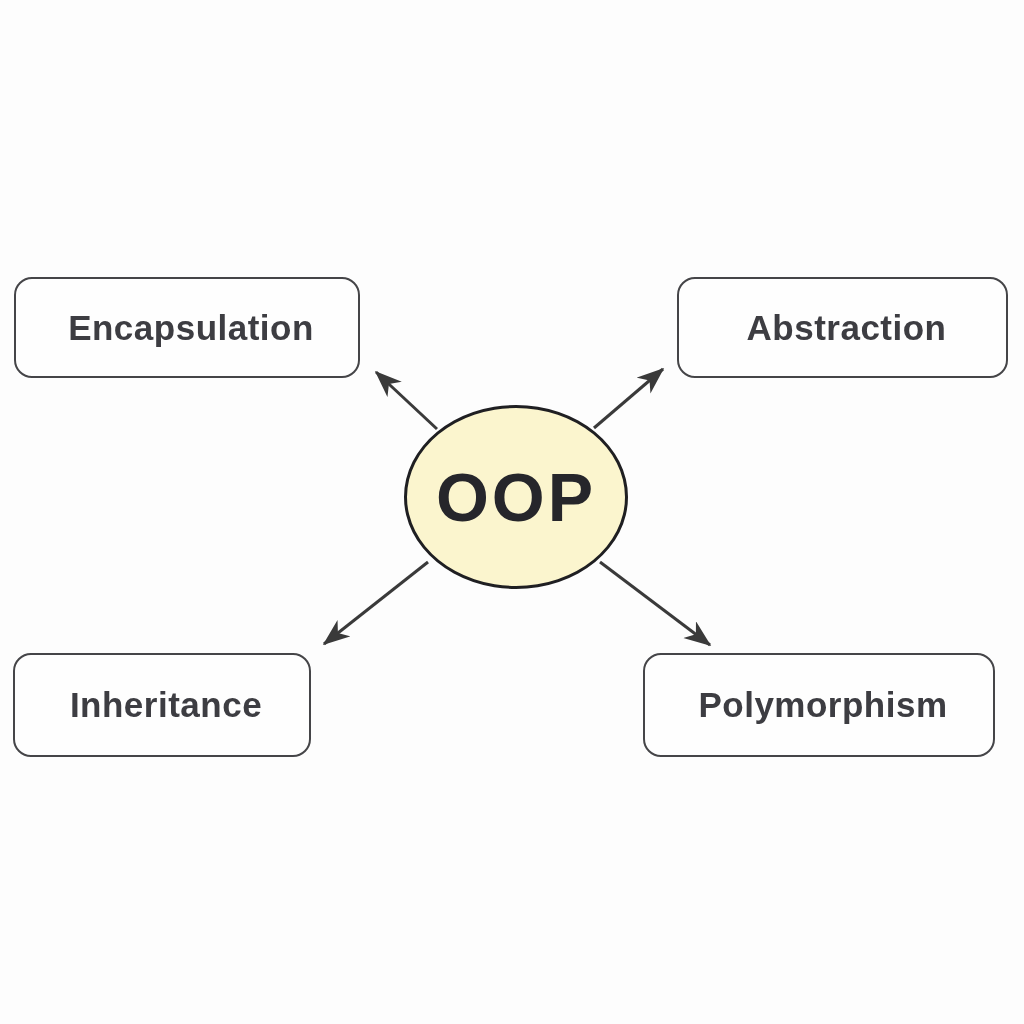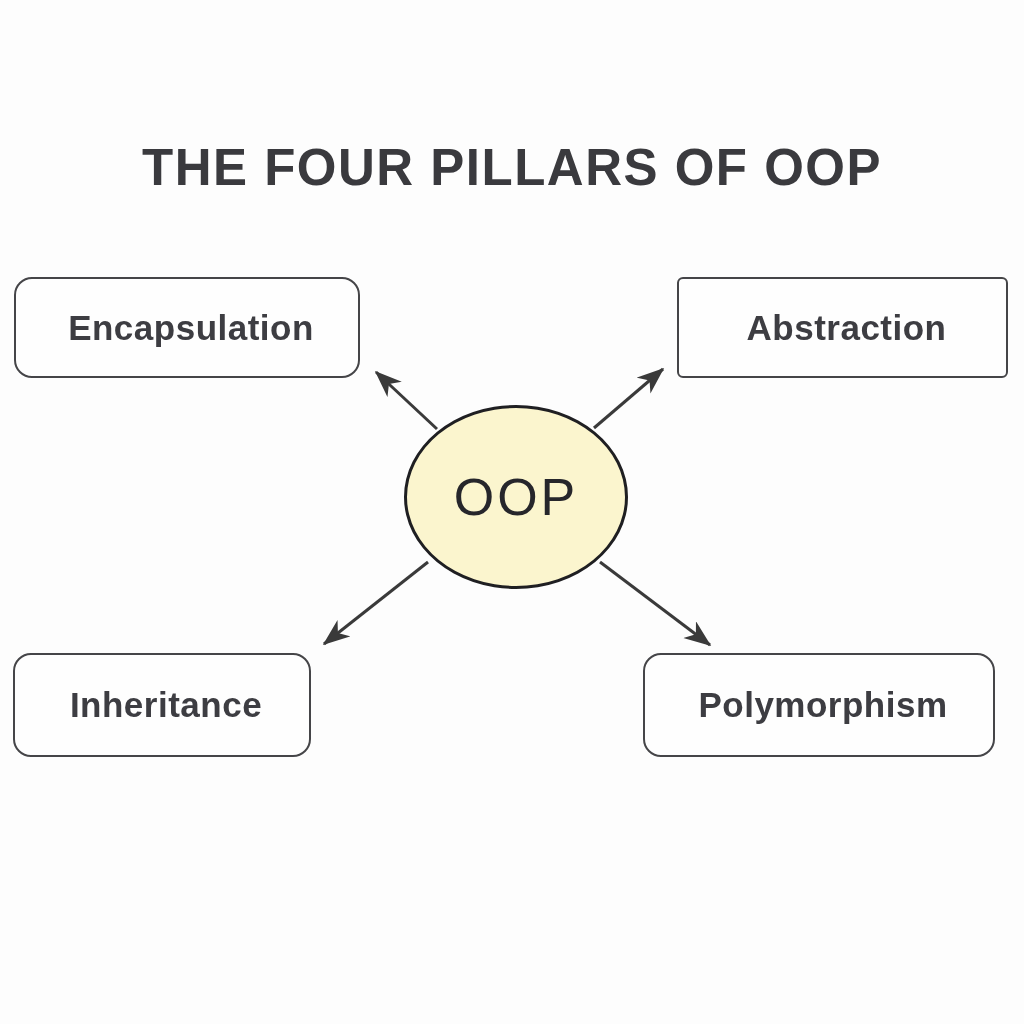--- a/index.html
+++ b/index.html
@@ -35,44 +35,43 @@
     border-radius:18px;
     display:flex;align-items:center;justify-content:center;
     box-shadow:0 0 0 0 transparent;
     padding-left:8px;
   }
   .pillar-box span{
     font-size:35px;font-weight:700;letter-spacing:0.5px;
     color:var(--box-text);
   }
   .box-top-left   {left:14px; top:277px; width:346px; height:101px;}
-  .box-top-right  {left:677px;top:277px; width:331px; height:101px;border-radius:6px;}
+  .box-top-right  {left:677px;top:277px; width:331px; height:101px;}
   .box-bottom-left{left:13px; top:653px; width:298px; height:104px;}
   .box-bottom-right{left:643px;top:653px;width:352px; height:104px;justify-content:center;}
   .center-node{
     position:absolute;left:404px;top:405px;width:224px;height:184px;
     background:var(--circle-fill);
     border:3px solid var(--circle-stroke);
     border-radius:50%;
     display:flex;align-items:center;justify-content:center;
   }
   .center-node span{
-    font-size:52px;font-weight:400;letter-spacing:3px;
+    font-size:68px;font-weight:700;letter-spacing:3px;
     color:var(--circle-text);
   }
   svg.arrows{position:absolute;left:0;top:0;width:1024px;height:1024px;pointer-events:none;}
   svg.arrows line{stroke:var(--arrow);stroke-width:3;}
   svg.arrows marker path{fill:var(--arrow);}
 </style>
 </head>
 <body>
 
 <div class="canvas">
 
-  <h1 class="title">THE FOUR PILLARS OF OOP</h1>
 
   <div class="pillar-box box-top-left">
     <span>Encapsulation</span>
   </div>
 
   <div class="pillar-box box-top-right">
     <span>Abstraction</span>
   </div>
 
   <div class="pillar-box box-bottom-left">

